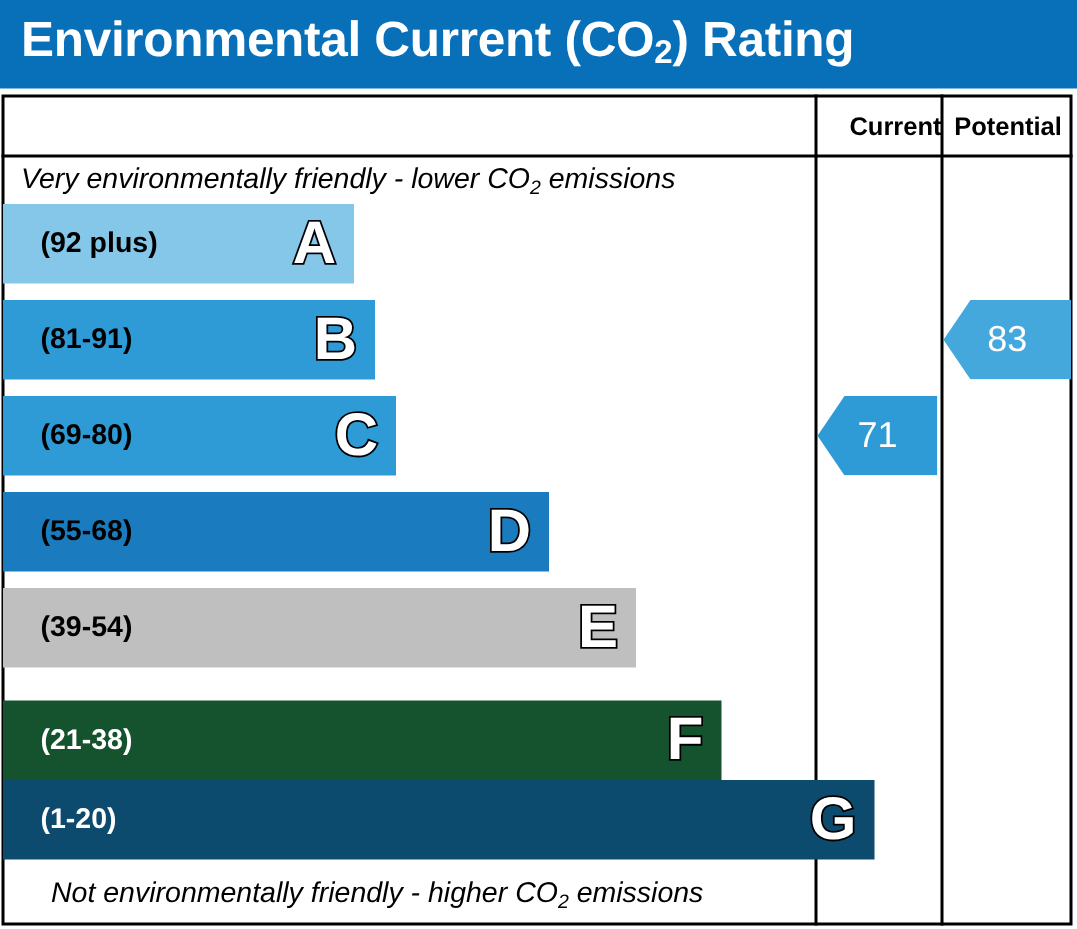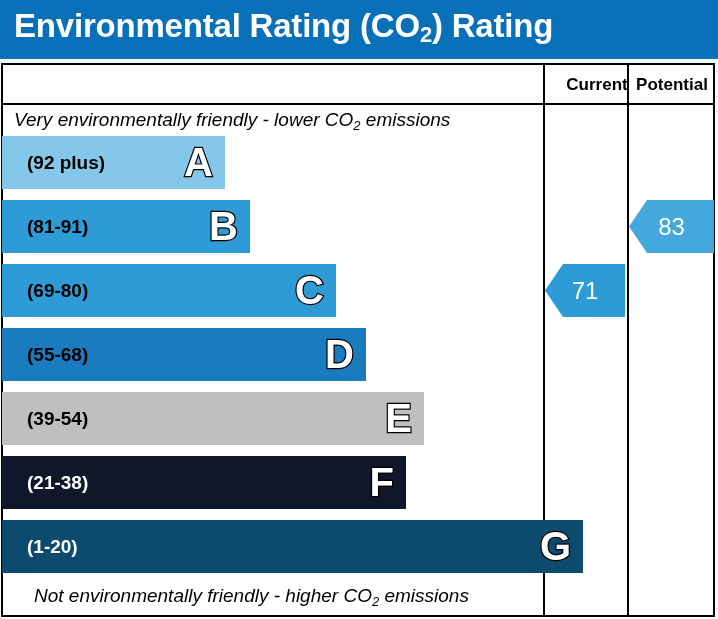--- a/index.html
+++ b/index.html
@@ -150,55 +150,55 @@
   }
   .arrow.current  { left: 545px; width: 80px; }
   .arrow.potential{ left: 629px; width: 85px; }
 </style>
 </head>
 <body>
 
 <div id="epc">
 
   <div class="title-bar">
-    <div class="title-text"><span>Environmental Rating (CO</span><sub>2</sub><span>) Rating</span></div>
+    <div class="title-text"><span>Environmental Current (CO</span><sub>2</sub><span>) Rating</span></div>
   </div>
 
   <div class="table-frame"></div>
   <div class="vsep current"></div>
   <div class="vsep potential"></div>
   <div class="header-rule"></div>
 
   <div class="col-head current">Current</div>
   <div class="col-head potential">Potential</div>
 
   <div class="caption top"><span>Very environmentally friendly - lower CO</span><sub>2</sub><span> emissions</span></div>
 
   <div id="bands">
-      <div class="band" style="top: 136px; width: 223px; background: rgb(133, 199, 232);">
+      <div class="band" style="top: 136px; width: 197px; background: rgb(133, 199, 232); padding-left: 37px;">
         <span class="band-range" style="color: rgb(0, 0, 0);">(92 plus)</span>
         <span class="band-letter" style="right: 12px;">A</span>
       </div>
       <div class="band" style="top: 200px; width: 248px; background: rgb(46, 155, 214);">
         <span class="band-range" style="color: rgb(0, 0, 0);">(81-91)</span>
         <span class="band-letter" style="right: 12px;">B</span>
       </div>
-      <div class="band" style="top: 264px; width: 334px; background: rgb(46, 155, 214);">
+      <div class="band" style="top: 264px; width: 262px; background: rgb(46, 155, 214);">
         <span class="band-range" style="color: rgb(0, 0, 0);">(69-80)</span>
         <span class="band-letter" style="right: 12px;">C</span>
       </div>
       <div class="band" style="top: 328px; width: 364px; background: rgb(26, 124, 190);">
         <span class="band-range" style="color: rgb(0, 0, 0);">(55-68)</span>
         <span class="band-letter" style="right: 12px;">D</span>
       </div>
       <div class="band" style="top: 392px; width: 422px; background: rgb(191, 191, 191);">
         <span class="band-range" style="color: rgb(0, 0, 0);">(39-54)</span>
         <span class="band-letter" style="right: 12px;">E</span>
       </div>
-      <div class="band" style="top: 456px; width: 404px; background: #0f172a;">
+      <div class="band" style="top: 467px; width: 479px; background: #14532d;">
         <span class="band-range" style="color: rgb(255, 255, 255);">(21-38)</span>
         <span class="band-letter" style="right: 12px;">F</span>
       </div>
       <div class="band" style="top: 520px; width: 537px; background: #0c4a6e; padding-left: 44px;">
         <span class="band-range" style="color: rgb(255, 255, 255);">(1-20)</span>
         <span class="band-letter" style="right: 12px;">G</span>
       </div>
     </div>
 
   <div id="ratings">

